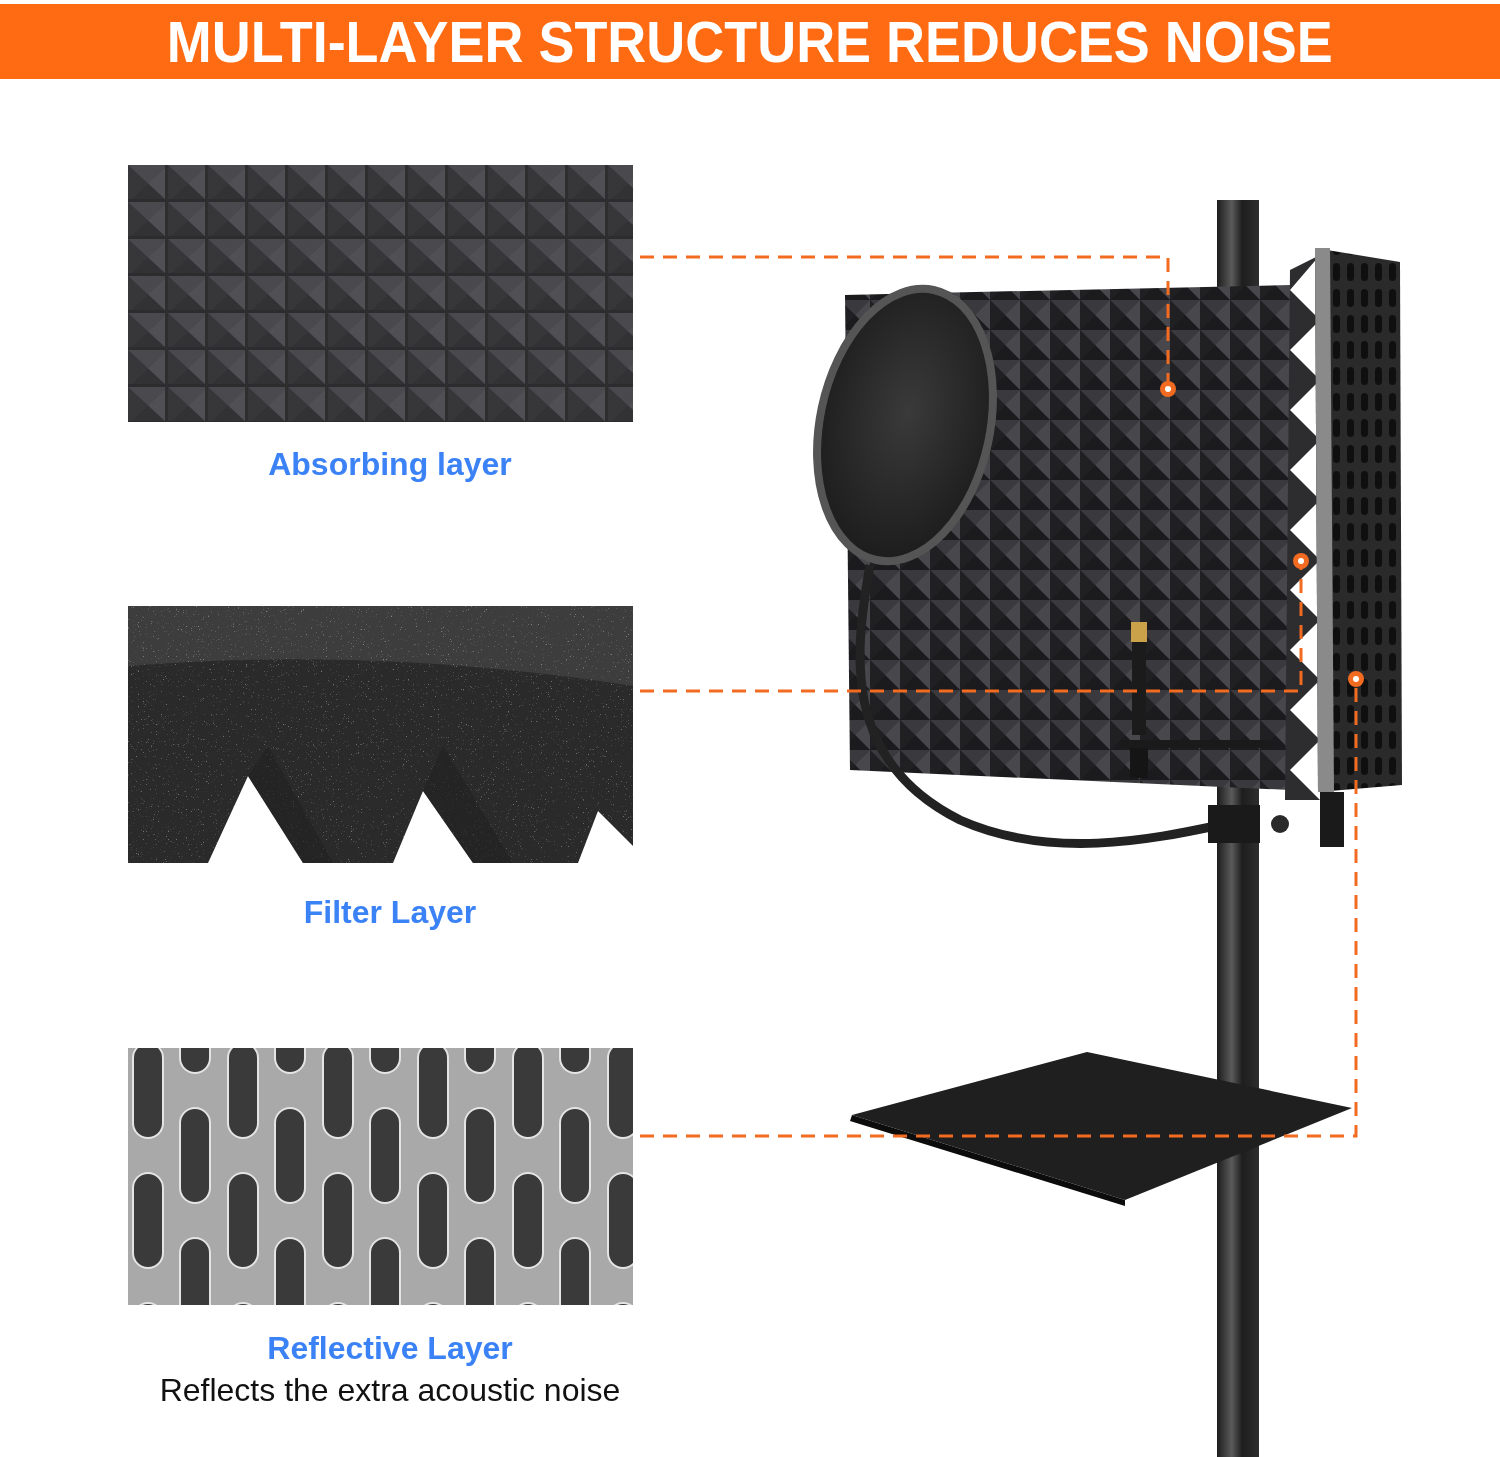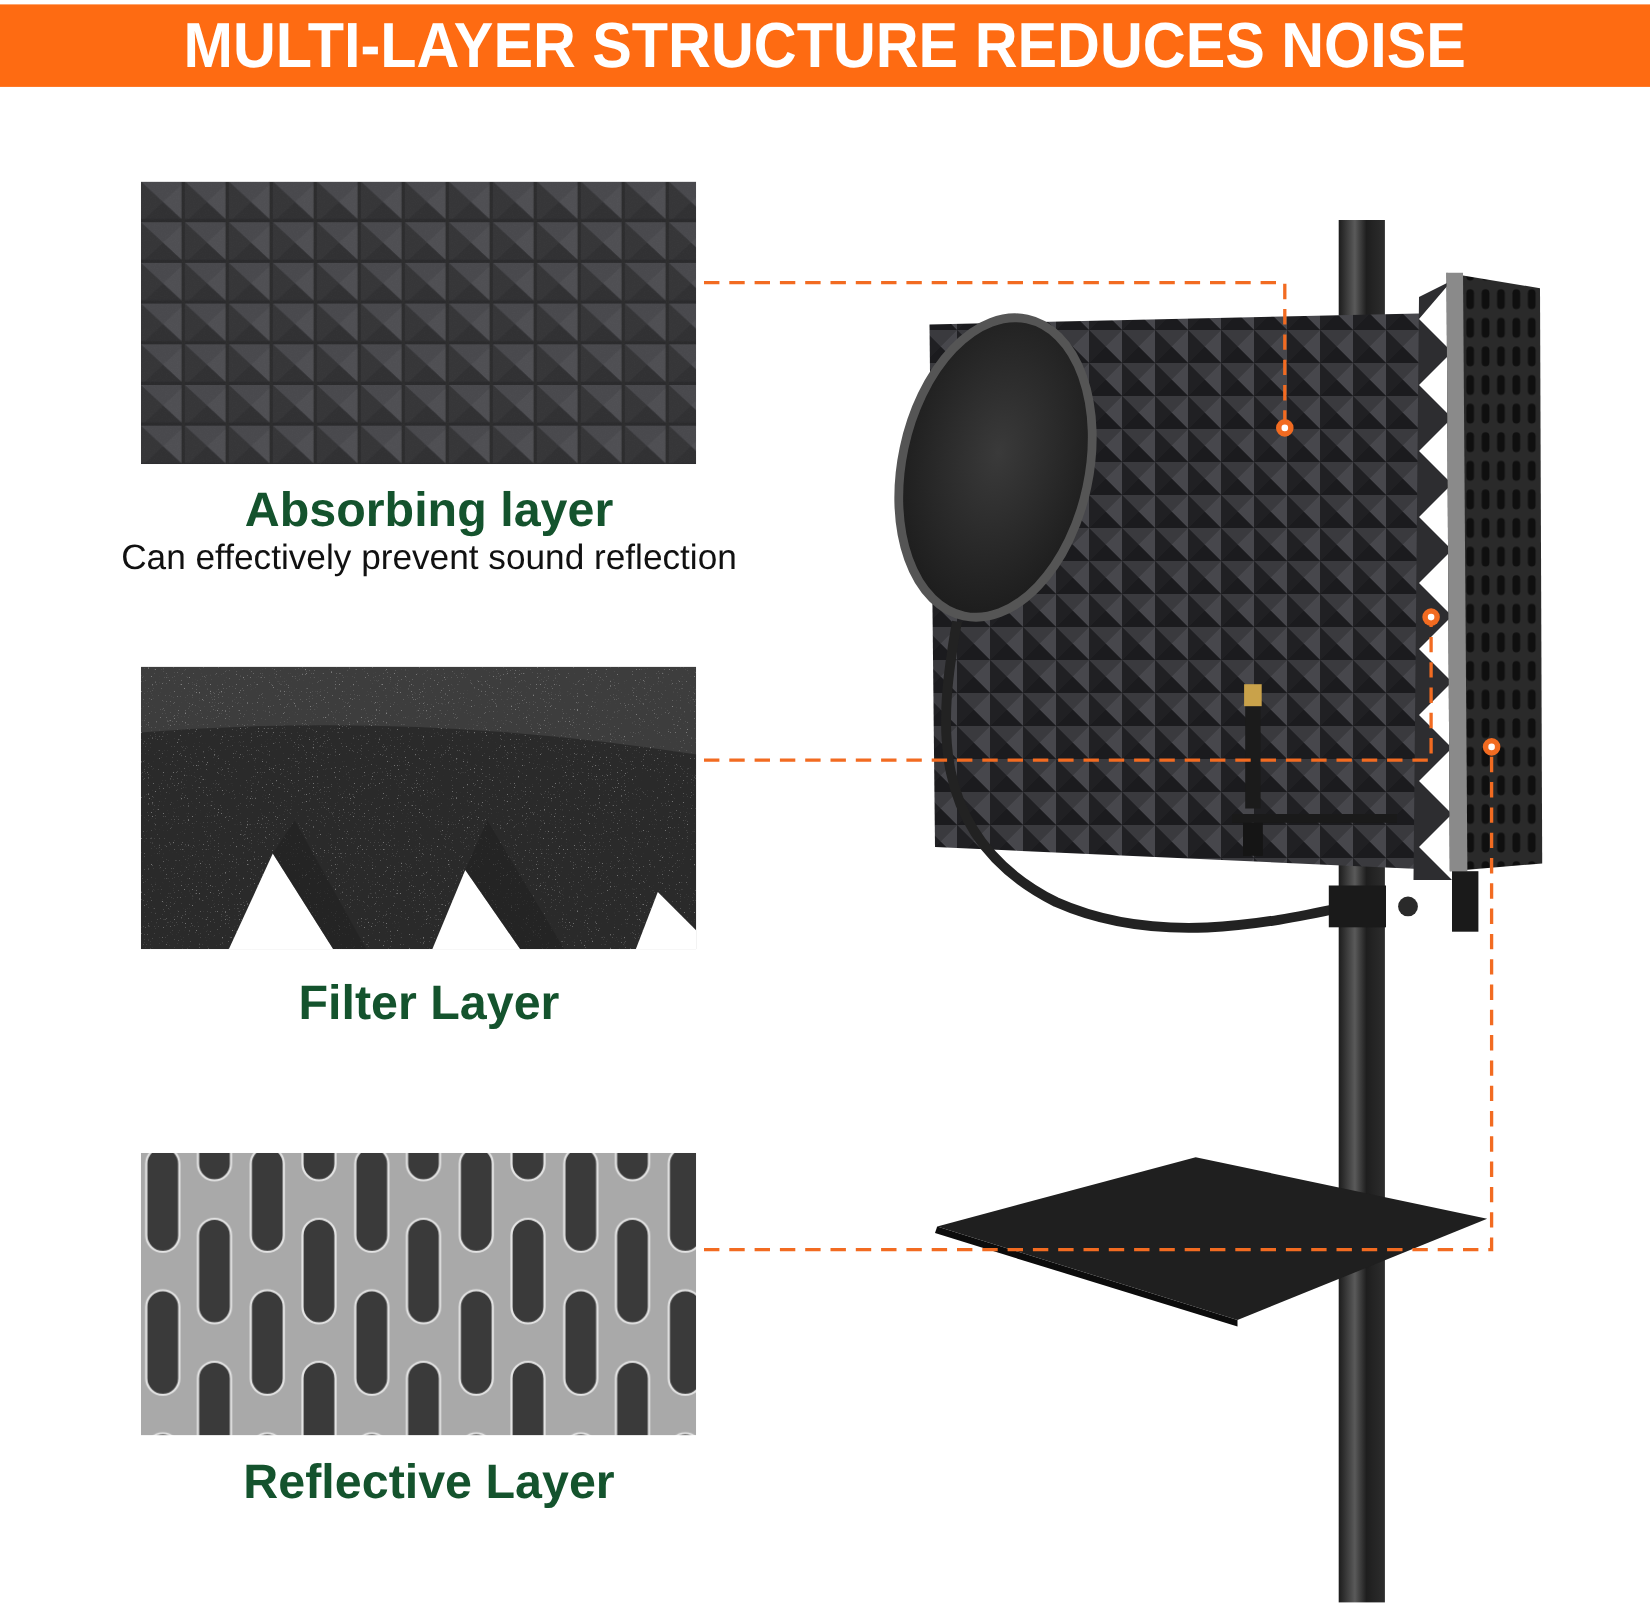--- a/index.html
+++ b/index.html
@@ -13,21 +13,21 @@
   }
   .banner-title {
     color: #ffffff; font-family: "Liberation Sans", sans-serif; font-weight: bold;
     font-size: 58px; letter-spacing: 0px; transform: scaleX(0.93);
   }
   .swatch {
     position: absolute; left: 128px; width: 505px; height: 257px; overflow: hidden;
   }
   .caption { position: absolute; left: 40px; width: 700px; text-align: center; }
   .caption .ttl {
-    color: #14532d; font-family: "Liberation Sans", sans-serif; font-weight: bold; font-size: 44px;
+    color: #3b82f6; font-family: "Liberation Sans", sans-serif; font-weight: bold; font-size: 32px;
     line-height: 40px;
   }
   .caption .sub {
     color: #111111; font-family: "Liberation Sans", sans-serif; font-size: 32px; line-height: 44px;
   }
   .scene { position: absolute; left: 0; top: 0; width: 1500px; height: 1457px; pointer-events: none; }
   .scene * { pointer-events: auto; }
 </style>
 </head>
 <body>
@@ -56,21 +56,20 @@
           </feComponentTransfer>
           <feBlend in="SourceGraphic" mode="overlay"></feBlend>
         </filter>
     </defs>
     <rect width="505" height="257" fill="url(#pyr)"></rect>
     <rect width="505" height="257" fill="#888" filter="url(#noise1)" opacity="0.18"></rect>
   </svg>
 </div>
 <div class="caption" style="top:444px;">
   <div class="ttl">Absorbing layer</div>
-  <div class="sub">Can effectively prevent sound reflection</div>
 </div>
 
 <div class="swatch" style="top:606px;">
   <svg width="505" height="257" viewBox="0 0 505 257">
     <defs>
       <filter id="speck">
           <feTurbulence type="fractalNoise" baseFrequency="1.4" numOctaves="1"></feTurbulence>
           <feColorMatrix type="matrix" values="0 0 0 0 1  0 0 0 0 1  0 0 0 0 1  0 0 0 9 -6"></feColorMatrix>
         </filter>
     </defs>
@@ -96,20 +95,21 @@
         <rect x="5" y="5" width="30" height="95" rx="15" fill="#3a3a3a" stroke="#e4e4e4" stroke-width="2"></rect>
         <rect x="52" y="-60" width="30" height="95" rx="15" fill="#3a3a3a" stroke="#e4e4e4" stroke-width="2"></rect>
         <rect x="52" y="70" width="30" height="95" rx="15" fill="#3a3a3a" stroke="#e4e4e4" stroke-width="2"></rect>
       </pattern>
     </defs>
     <rect width="505" height="257" fill="url(#perf)"></rect>
   </svg>
 </div>
 <div class="caption" style="top:1328px;">
   <div class="ttl">Reflective Layer</div>
+  <div class="sub">Reflects the extra acoustic noise</div>
 </div>
 
 <svg class="scene" width="1500" height="1457" viewBox="0 0 1500 1457">
   <defs>
     <linearGradient id="pole" x1="0" x2="1">
       <stop offset="0" stop-color="#1c1c1c"></stop>
       <stop offset="0.35" stop-color="#5a5a5a"></stop>
       <stop offset="0.6" stop-color="#1e1e1e"></stop>
       <stop offset="1" stop-color="#2d2d2d"></stop>
     </linearGradient>

